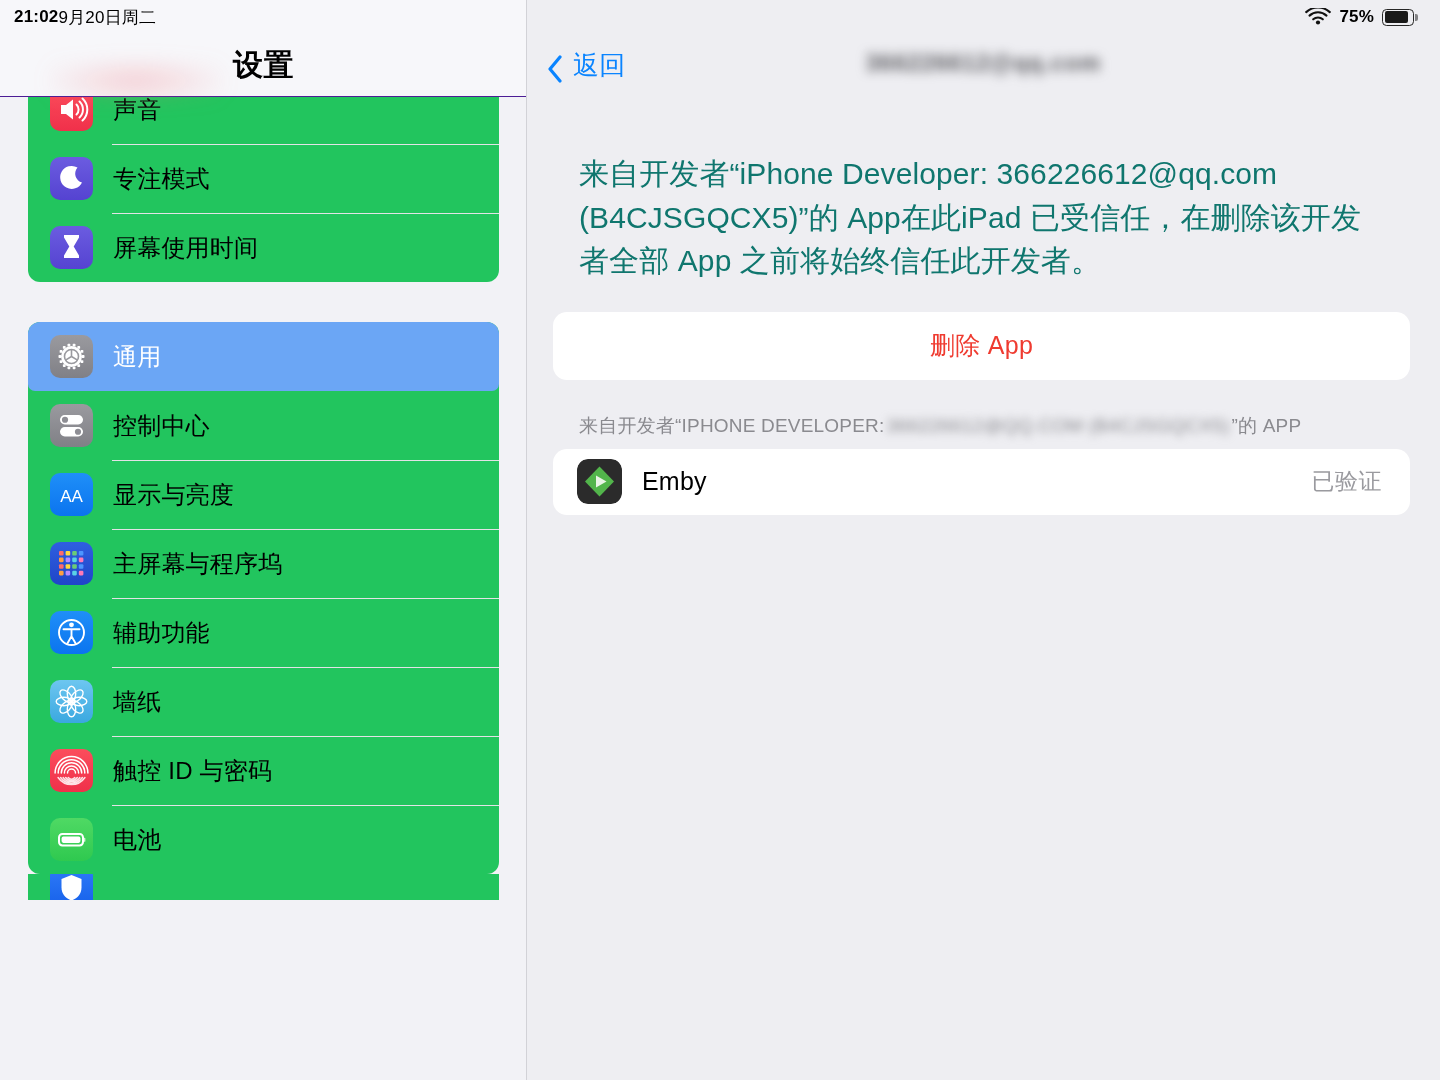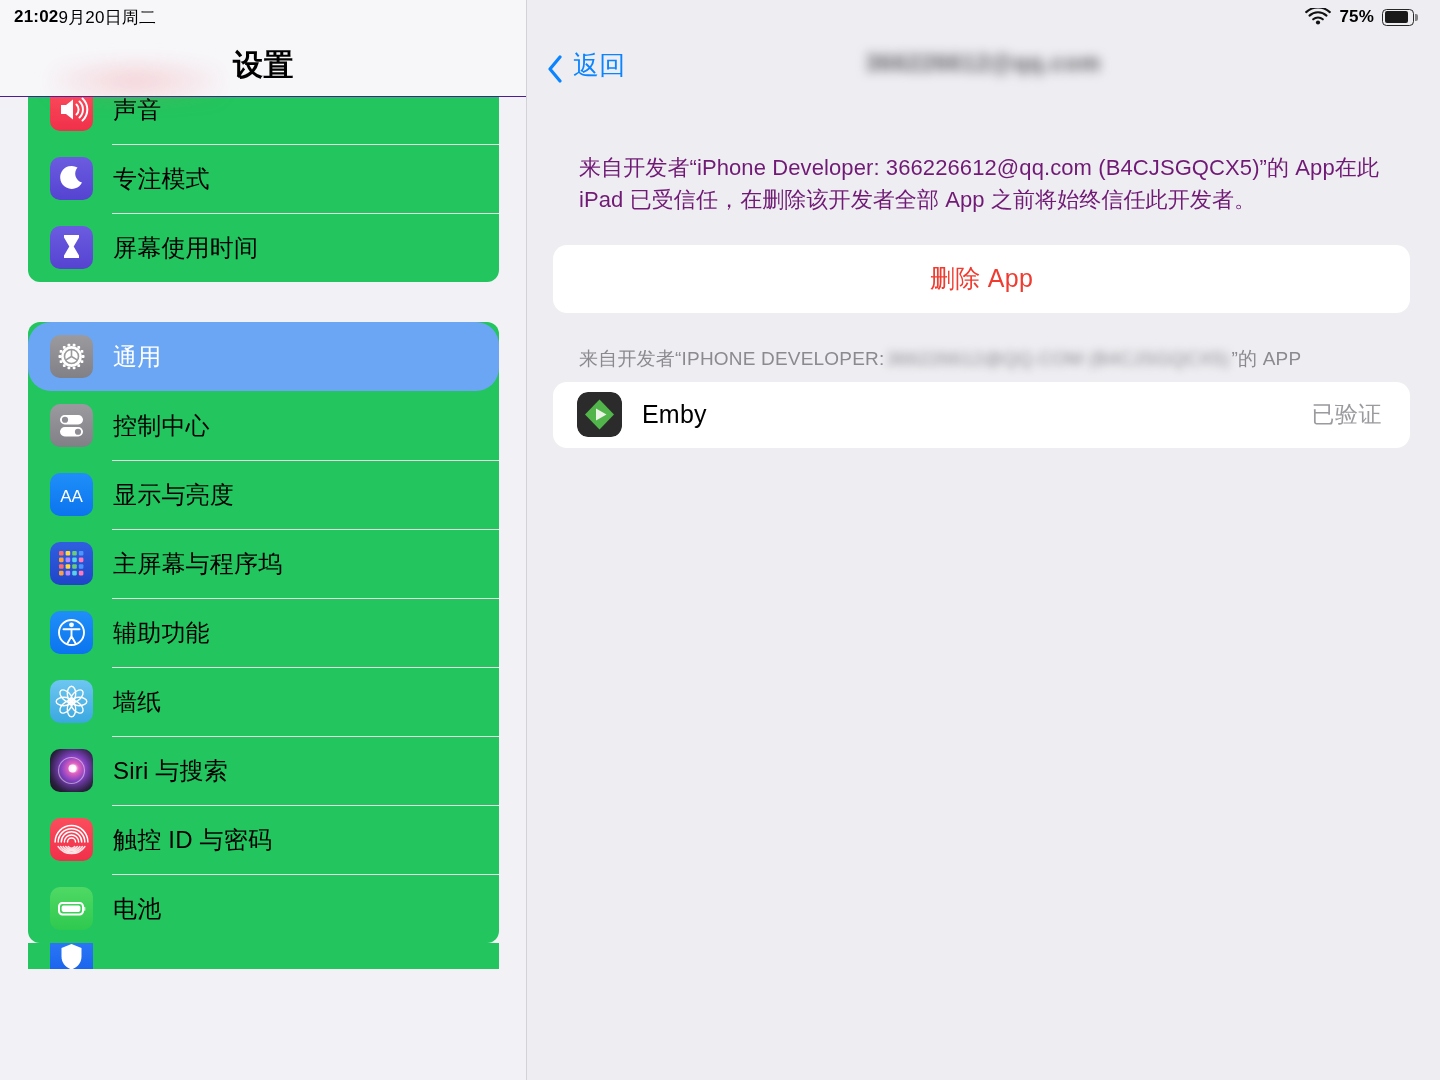--- a/index.html
+++ b/index.html
@@ -124,21 +124,21 @@
   }
   .sb-row + .sb-row::before {
     content: "";
     position: absolute;
     top: 0; left: 84px; right: 0;
     height: 1px;
     background: #e3e3e6;
   }
   .sb-row.selected {
     background: #6ba6f5;
-    border-radius: 23px;
+    border-radius: 7px;
   }
   .sb-row.selected + .sb-row::before { background: transparent; }
 
   .sb-icon {
     width: 43px;
     height: 43px;
     border-radius: 10px;
     flex: 0 0 43px;
     display: flex;
     align-items: center;
@@ -265,23 +265,23 @@
   }
 
   .main-body {
     position: absolute;
     top: 97px; left: 0; right: 0; bottom: 0;
     overflow: hidden;
   }
 
   .desc-text {
     margin: 55px 24px 0 52px;
-    font-size: 22px;
+    font-size: 30px;
     line-height: 1.45;
-    color: #701a75;
+    color: #0f766e;
     letter-spacing: 0.1px;
     max-width: 800px;
   }
 
   .card {
     margin: 29px 30px 0 26px;
     background: #ffffff;
     border-radius: 14px;
     overflow: hidden;
   }
@@ -483,29 +483,20 @@
                   <ellipse cx="21.5" cy="13.8" rx="4.2" ry="7.6" fill="none" stroke="#fff" stroke-width="1.4" transform="rotate(180 21.5 21.5)"></ellipse>
                   <ellipse cx="21.5" cy="13.8" rx="4.2" ry="7.6" fill="none" stroke="#fff" stroke-width="1.4" transform="rotate(225 21.5 21.5)"></ellipse>
                   <ellipse cx="21.5" cy="13.8" rx="4.2" ry="7.6" fill="none" stroke="#fff" stroke-width="1.4" transform="rotate(270 21.5 21.5)"></ellipse>
                   <ellipse cx="21.5" cy="13.8" rx="4.2" ry="7.6" fill="none" stroke="#fff" stroke-width="1.4" transform="rotate(315 21.5 21.5)"></ellipse>
                   <circle cx="21.5" cy="21.5" r="3.4" fill="none" stroke="#fff" stroke-width="1.4"></circle>
                 </svg>
               </div>
               <div class="sb-label">墙纸</div>
             </div>
             <div class="sb-row">
-              <div class="sb-icon ic-siri">
-                <svg class="glyph" viewBox="0 0 43 43">
-                  <circle cx="21.5" cy="21.5" r="13" fill="none" stroke="rgba(255,255,255,.45)" stroke-width="1.2"></circle>
-                  <circle cx="22.5" cy="19.5" r="4" fill="rgba(255,255,255,.85)"></circle>
-                </svg>
-              </div>
-              <div class="sb-label">Siri 与搜索</div>
-            </div>
-            <div class="sb-row">
               <div class="sb-icon ic-touchid">
                 <svg class="glyph" viewBox="0 0 43 43">
                   <path d="M17.5 24 a4 4 0 0 1 8 0" fill="none" stroke="#fff" stroke-width="1.5" stroke-linecap="round"></path>
                   <path d="M18.22 28.5 a4 4 0 0 0 6.56 0" fill="none" stroke="#fff" stroke-width="1.5" stroke-linecap="round" opacity=".85"></path>
                   <path d="M14.4 24 a7.1 7.1 0 0 1 14.2 0" fill="none" stroke="#fff" stroke-width="1.5" stroke-linecap="round"></path>
                   <path d="M15.678 28.5 a7.1 7.1 0 0 0 11.643999999999998 0" fill="none" stroke="#fff" stroke-width="1.5" stroke-linecap="round" opacity=".85"></path>
                   <path d="M11.3 24 a10.2 10.2 0 0 1 20.4 0" fill="none" stroke="#fff" stroke-width="1.5" stroke-linecap="round"></path>
                   <path d="M13.136000000000001 28.5 a10.2 10.2 0 0 0 16.727999999999998 0" fill="none" stroke="#fff" stroke-width="1.5" stroke-linecap="round" opacity=".85"></path>
                   <path d="M8.2 24 a13.3 13.3 0 0 1 26.6 0" fill="none" stroke="#fff" stroke-width="1.5" stroke-linecap="round"></path>
                   <path d="M10.594 28.5 a13.3 13.3 0 0 0 21.812 0" fill="none" stroke="#fff" stroke-width="1.5" stroke-linecap="round" opacity=".85"></path>

